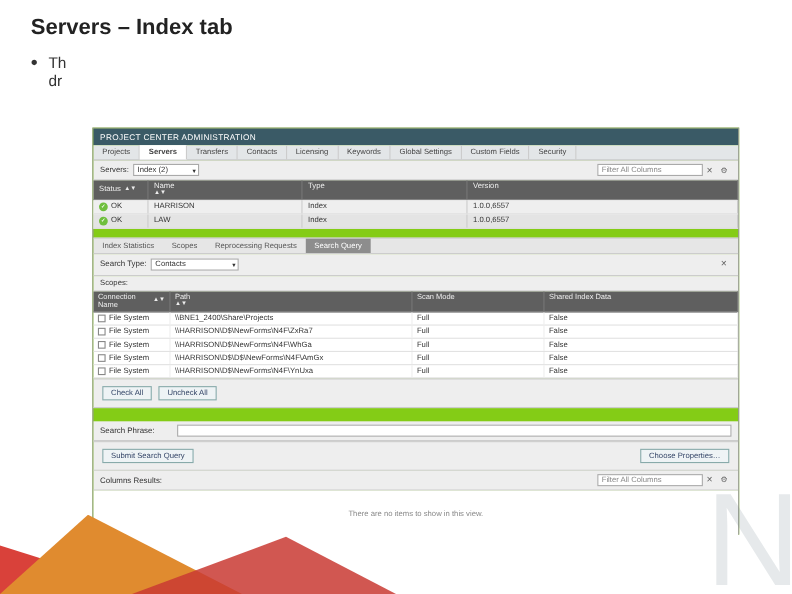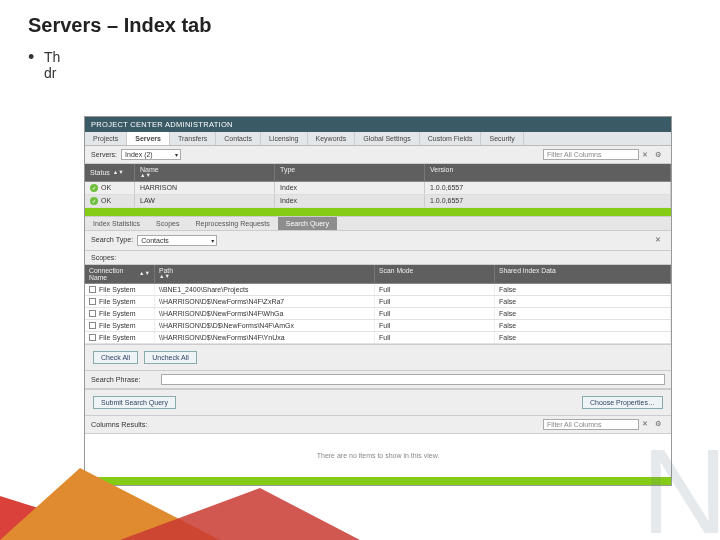--- a/index.html
+++ b/index.html
@@ -85,21 +85,21 @@
   .sc-cn { width: 70px; display:flex; gap:3px; align-items:center;}
   .sc-path { width: 220px; }
   .sc-scan { width: 120px; }
   .sc-shared { flex:1; }
   .chk { width:7px; height:7px; border:1px solid #888; background:#fff; display:inline-block; }
   .btn {
     display:inline-block; padding:2px 7px; font-size:7px;
     border:1px solid #8aa; background:#eef3f5; color:#346; margin:4px 2px;
   }
   .btnrow { padding: 2px 6px; background:#eee; border-bottom:1px solid #ccc; border-top:1px solid #ccc;}
-  .fieldrow { padding: 3px 6px; background:#eee; border-bottom:1px solid #ccc; display:flex; align-items:center; gap:20px;}
+  .fieldrow { padding: 3px 6px; background:#eee; border-bottom:1px solid #ccc; display:flex; align-items:center; gap:20px;margin-top:12px;}
   .fieldrow .wideinput { flex:1; border:1px solid #aaa; background:#fff; height:11px; }
   .resultsbar { display:flex; padding:3px 6px; background:#eee; border-bottom:1px solid #ccc; align-items:center;}
   .resultsbar .push { margin-left:auto; display:flex; gap:3px; align-items:center;}
   .resultsempty { background:#fff; text-align:center; padding:18px 0; color:#888; font-size:7px;}
   .tri { font-size:5.5px; color:#eee; display:block; line-height:1; }
 
   
   .deco {
     position:absolute; left:0; bottom:0; width:720px; height:72px; overflow:hidden;
     pointer-events:none;

